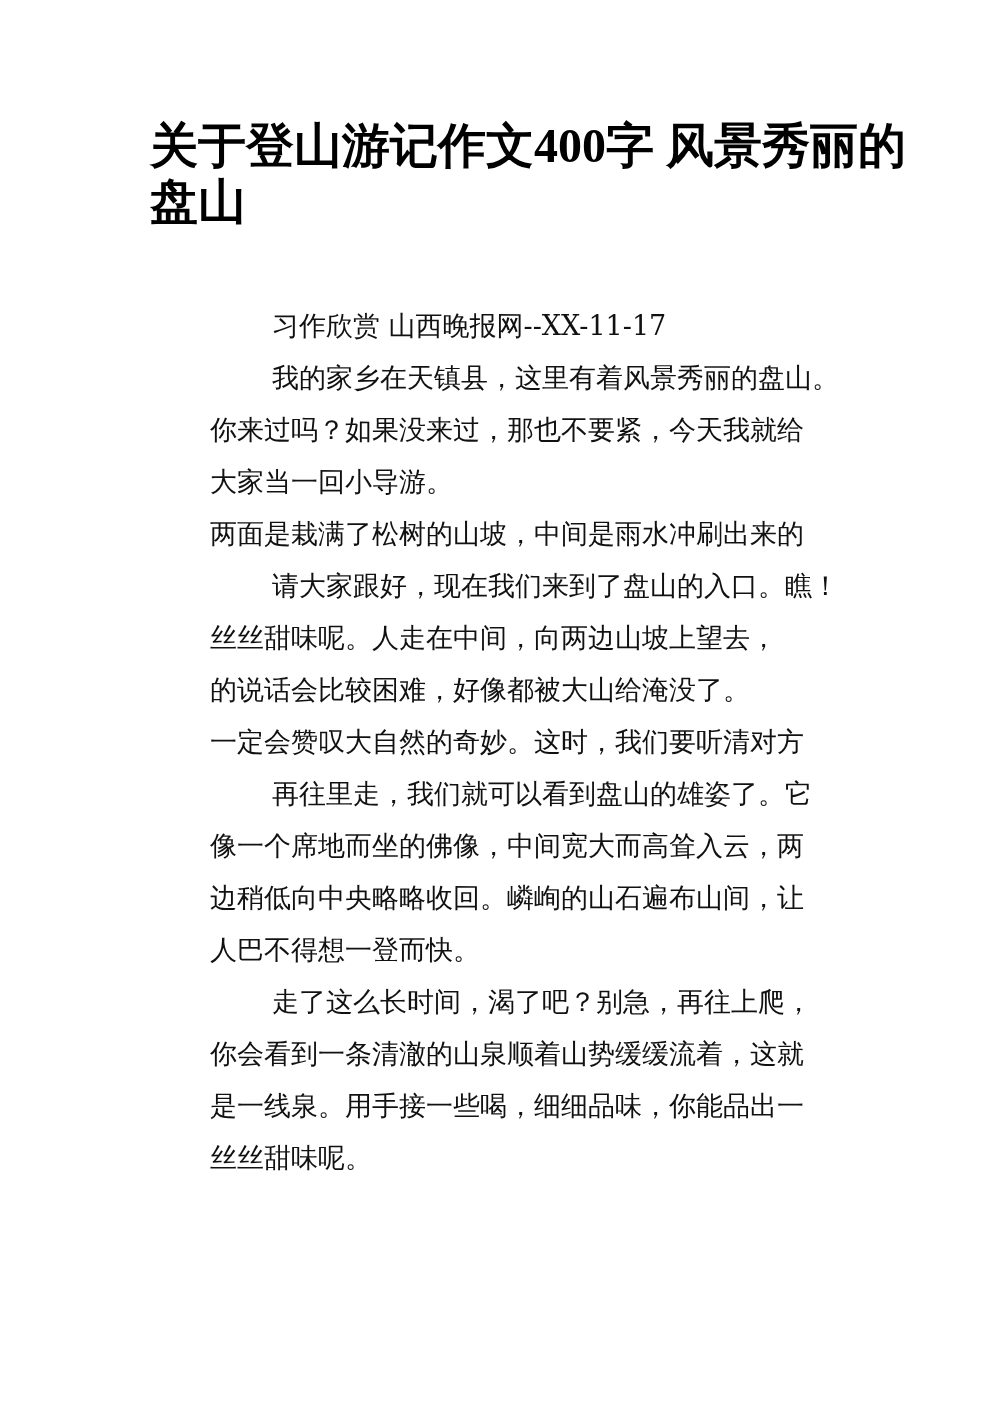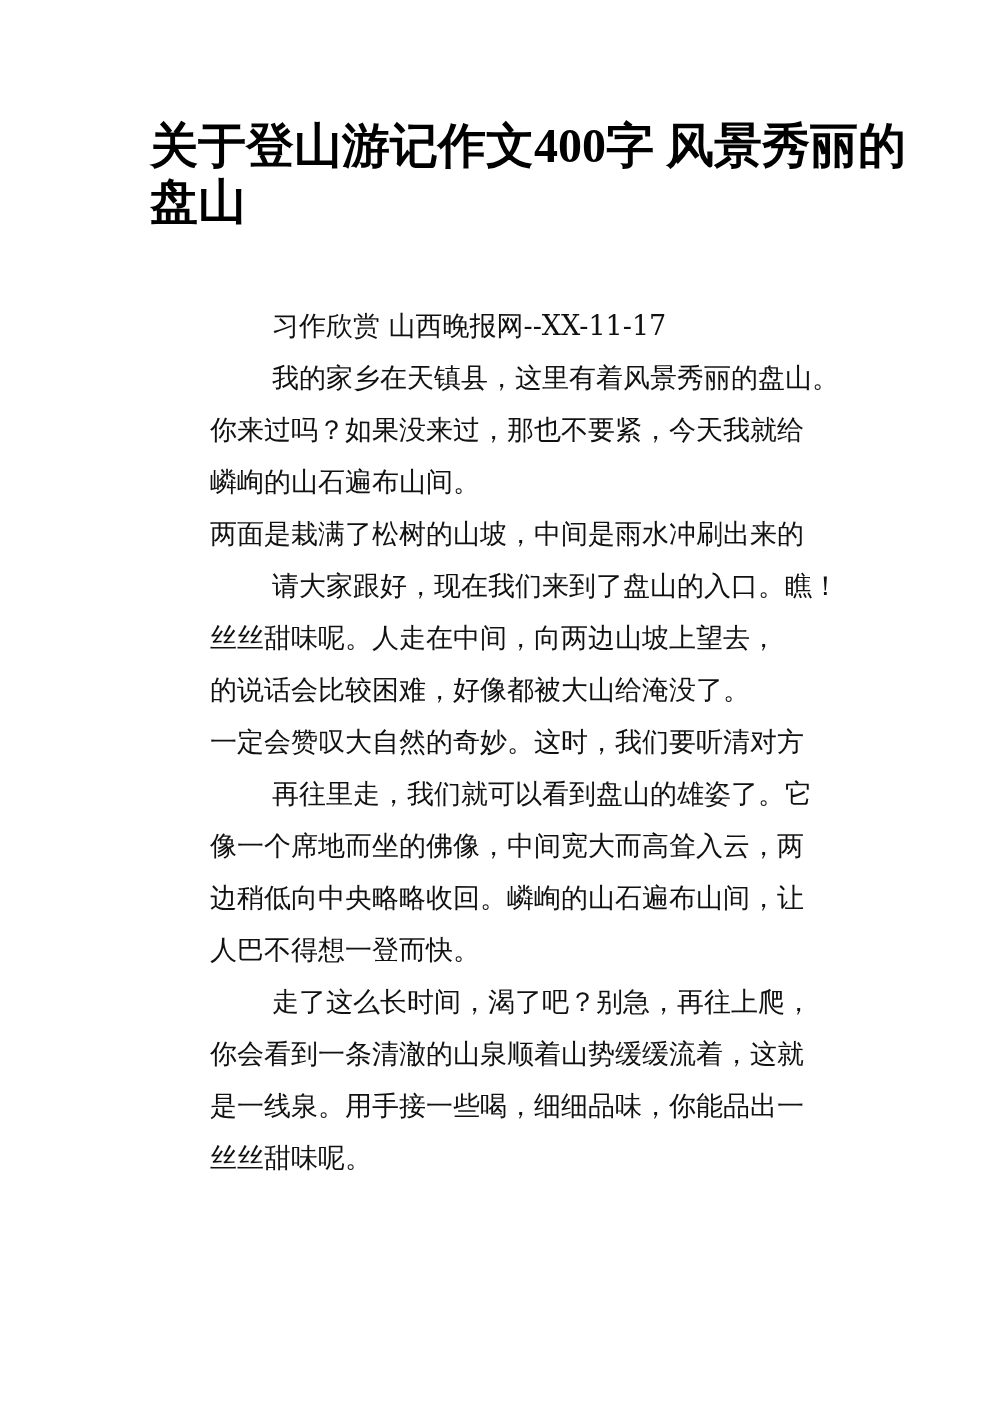--- a/index.html
+++ b/index.html
@@ -63,21 +63,21 @@
     <span class="line">关于登山游记作文400字 风景秀丽的</span>
     <span class="line">盘山</span>
   </div>
 
   <div class="body-text">
     <span class="line-row indent">习作欣赏 山西晚报网--XX-11-17</span>
 
     <div>
       <span class="line-row indent">我的家乡在天镇县，这里有着风景秀丽的盘山。</span>
       <span class="line-row">你来过吗？如果没来过，那也不要紧，今天我就给</span>
-      <span class="line-row">嶙峋的山石遍布山间。</span>
+      <span class="line-row">大家当一回小导游。</span>
     </div>
 
     <div>
       <span class="line-row">两面是栽满了松树的山坡，中间是雨水冲刷出来的</span>
       <span class="line-row indent">请大家跟好，现在我们来到了盘山的入口。瞧！</span>
       <span class="line-row">丝丝甜味呢。人走在中间，向两边山坡上望去，</span>
       <span class="line-row">的说话会比较困难，好像都被大山给淹没了。</span>
       <span class="line-row">一定会赞叹大自然的奇妙。这时，我们要听清对方</span>
     </div>
 

